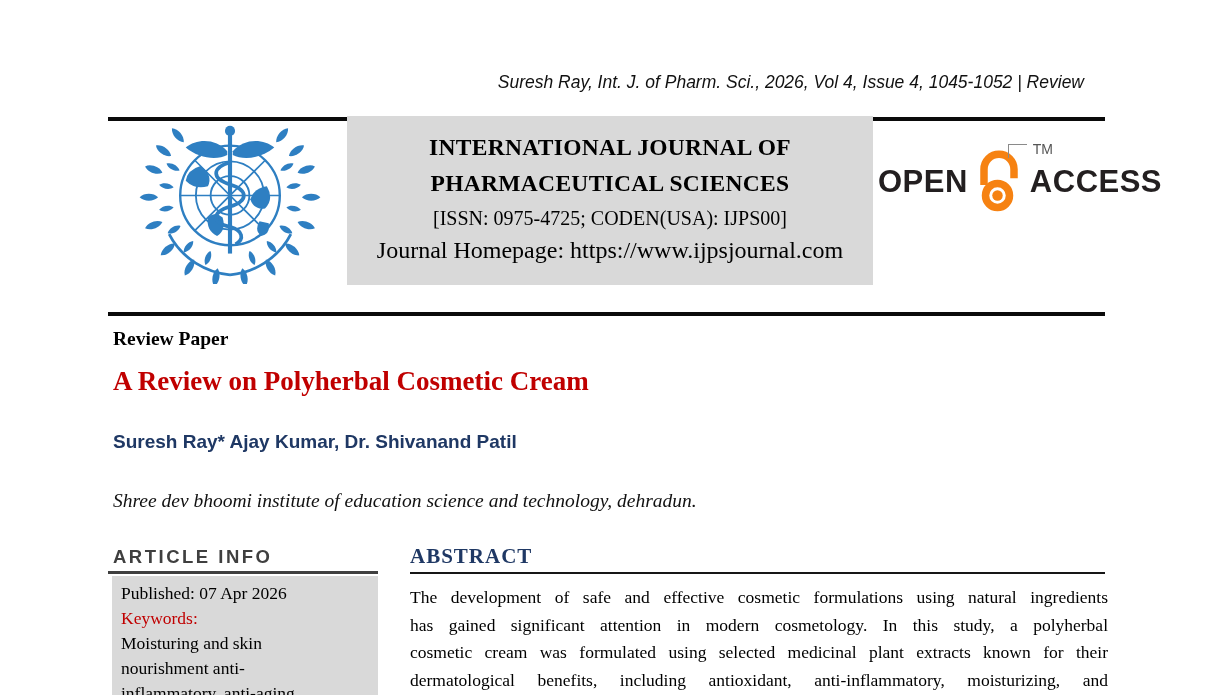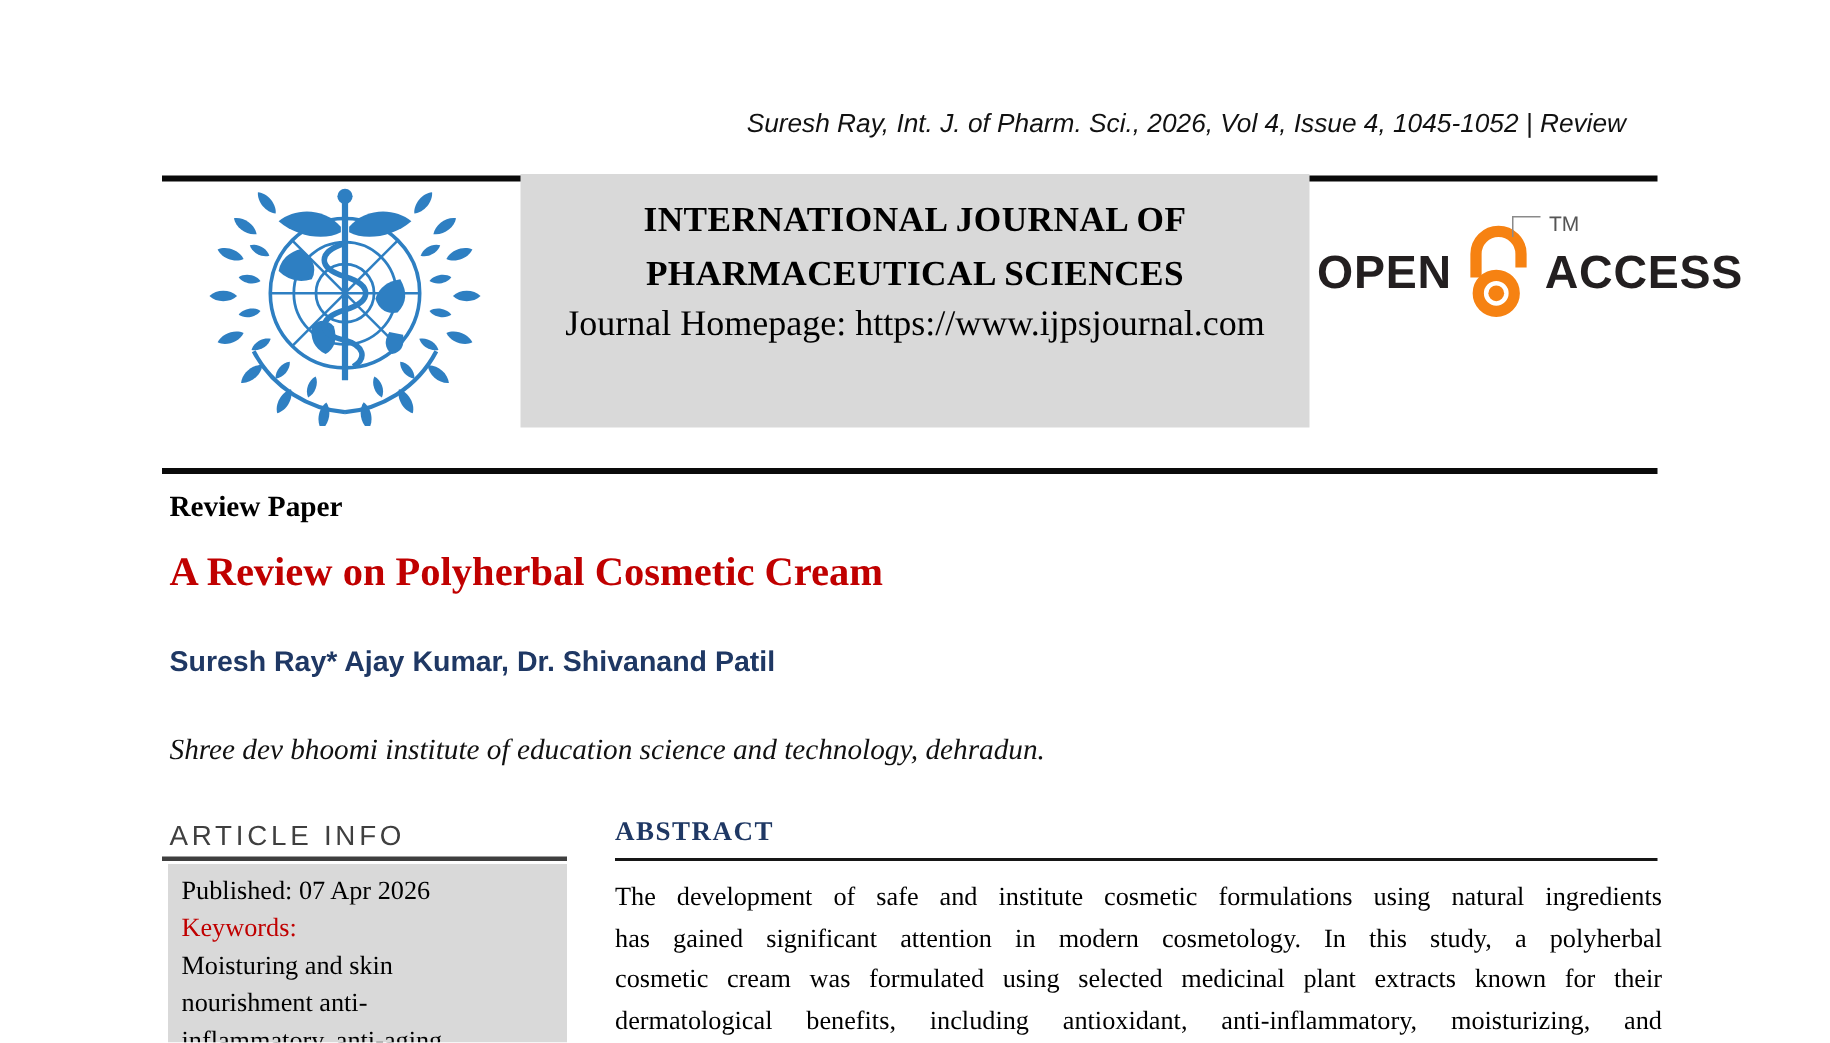--- a/index.html
+++ b/index.html
@@ -30,27 +30,27 @@
   .tm-line{position:absolute;top:-4px;right:-4px;width:18px;height:13px;
         border-left:1.5px solid #8a8a8a;border-top:1.5px solid #8a8a8a;}
 
   .review-paper{position:absolute;left:113px;top:328px;font-weight:bold;font-size:19.5px;}
   .paper-title{position:absolute;left:113px;top:366px;font-weight:bold;font-size:27px;color:#C00000;}
   .authors{position:absolute;left:113px;top:431px;font-family:"Liberation Sans",sans-serif;
         font-weight:bold;font-size:19px;color:#1F3864;}
   .affiliation{position:absolute;left:113px;top:490px;font-style:italic;font-size:19.5px;color:#111;}
 
   .article-info-head{position:absolute;left:113px;top:546px;font-family:"Liberation Sans",sans-serif;
-        font-size:18.5px;letter-spacing:2.5px;color:#3F3F3F;font-weight:400;}
+        font-size:18.5px;letter-spacing:2.5px;color:#3F3F3F;font-weight:700;}
   .left-rule{position:absolute;left:108px;top:571px;width:270px;height:2.5px;background:#3F3F3F;}
   .info-box{position:absolute;left:112px;top:576px;width:266px;height:160px;background:#D9D9D9;
         box-sizing:border-box;padding:5px 6px 0 9px;font-size:17.5px;line-height:25px;}
   .keywords-label{color:#C00000;}
 
-  .abstract-head{position:absolute;left:410px;top:544px;font-weight:bold;font-size:18px;
+  .abstract-head{position:absolute;left:410px;top:544px;font-weight:bold;font-size:21px;
         color:#1F3864;letter-spacing:1px;}
   .right-rule{position:absolute;left:410px;top:572px;width:695px;height:2px;background:#161616;}
   .abstract-text{position:absolute;left:410px;top:584px;width:698px;font-size:17.5px;line-height:27.6px;}
   .abstract-text .a-line{text-align:justify;text-align-last:justify;}
 </style>
 </head>
 <body>
 
 <div class="page">
 
@@ -113,20 +113,21 @@
         <use href="#leaf" transform="translate(163.7,117) rotate(120) scale(0.8)"></use>
         <use href="#leaf" transform="translate(171.1,96.8) rotate(100) scale(0.8)"></use>
         <use href="#leaf" transform="translate(171.1,75.2) rotate(80) scale(0.8)"></use>
         <use href="#leaf" transform="translate(164.7,56.9) rotate(62) scale(0.8)"></use>
       </g>
     </svg>
 
     <div class="journal-box">
       <div class="journal-title">INTERNATIONAL JOURNAL OF</div>
       <div class="journal-title">PHARMACEUTICAL SCIENCES</div>
+      <div class="journal-issn">[ISSN: 0975-4725; CODEN(USA): IJPS00]</div>
       <div class="journal-home">Journal Homepage: https://www.ijpsjournal.com</div>
     </div>
 
     <div class="open-access">
       <span class="oa-word">OPEN</span>
       <span class="lock-wrap">
         <svg viewBox="0 0 64 88" width="48" height="68" xmlns="http://www.w3.org/2000/svg">
           <path d="M12,48 V27 a20,20 0 0 1 40,0 v12" stroke="#F68212" stroke-width="10" fill="none"></path>
           <circle cx="30" cy="62" r="16" stroke="#F68212" stroke-width="10" fill="none"></circle>
           <circle cx="30" cy="62" r="7" fill="#F68212"></circle>
@@ -151,19 +152,19 @@
     <div>Published: 07 Apr 2026</div>
     <div class="keywords-label">Keywords:</div>
     <div>Moisturing and skin</div>
     <div>nourishment anti-</div>
     <div>inflammatory, anti-aging</div>
   </div>
 
   <div class="abstract-head">ABSTRACT</div>
   <div class="right-rule"></div>
   <div class="abstract-text">
-    <div class="a-line">The development of safe and institute cosmetic formulations using natural ingredients</div>
+    <div class="a-line">The development of safe and effective cosmetic formulations using natural ingredients</div>
     <div class="a-line">has gained significant attention in modern cosmetology. In this study, a polyherbal</div>
     <div class="a-line">cosmetic cream was formulated using selected medicinal plant extracts known for their</div>
     <div class="a-line">dermatological benefits, including antioxidant, anti-inflammatory, moisturizing, and</div>
   </div>
 
 </div>
 
 </body></html>

